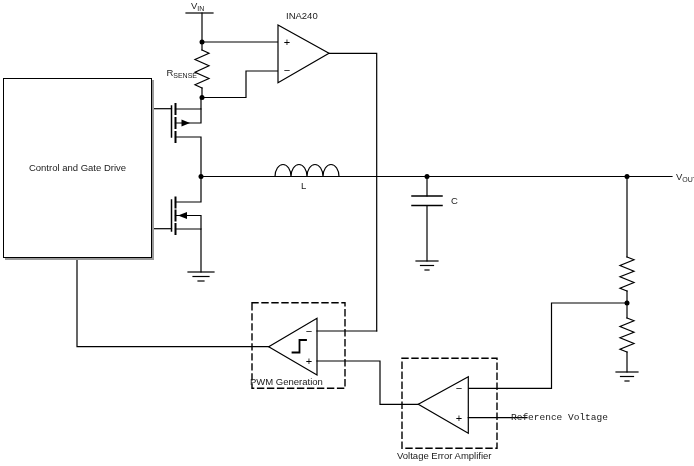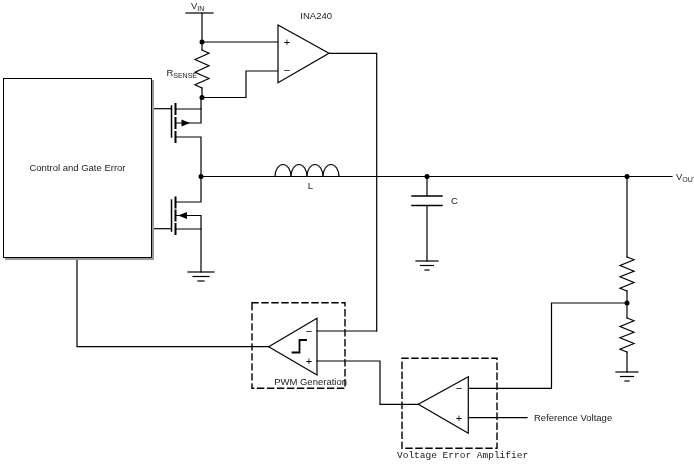--- a/index.html
+++ b/index.html
@@ -18,21 +18,21 @@
     position: absolute;
     font-size: 9.5px;
     line-height: 11px;
     color: #1a1a1a;
     white-space: nowrap;
   }
   .sub {
     font-size: 7px;
     vertical-align: -2px;
   }
-  .center { text-align: right; }
+  .center { text-align: left; }
   .right { text-align: right; }
   .sign {
     position: absolute;
     font-size: 11px;
     line-height: 12px;
     width: 12px;
     text-align: center;
     color: #000000;
   }
   .ctrl-box {
@@ -151,39 +151,39 @@
         <circle cx="202" cy="97.5" r="2.5"></circle>
         <circle cx="201" cy="176.5" r="2.5"></circle>
         <circle cx="427" cy="176.5" r="2.5"></circle>
         <circle cx="627" cy="176.5" r="2.5"></circle>
         <circle cx="627" cy="303" r="2.5"></circle>
       </g>
     </g>
   </svg>
 
   <div class="ctrl-box"></div>
-  <div class="lbl ctrl-label">Control and Gate Error</div>
+  <div class="lbl ctrl-label">Control and Gate Drive</div>
 
   <div class="lbl" style="left:191px; top:0px;"><span>V</span><span class="sub">IN</span></div>
 
   <div class="lbl center" style="left:286px; top:10px; width:46px;">INA240</div>
 
   <div class="lbl right" style="left:160px; top:67px; width:37px;"><span>R</span><span class="sub">SENSE</span></div>
 
   <div class="lbl center" style="left:301px; top:180px; width:12px;">L</div>
 
   <div class="lbl" style="left:451px; top:195px;">C</div>
 
   <div class="lbl" style="left:676px; top:171px;"><span>V</span><span class="sub">OUT</span></div>
 
   <div class="lbl center" style="left:250px; top:376px; width:97px;">PWM Generation</div>
 
-  <div class="lbl center" style="left:397px; top:450px; width:103px;font-family:Liberation Mono, monospace;">Voltage Error Amplifier</div>
+  <div class="lbl center" style="left:397px; top:450px; width:103px;">Voltage Error Amplifier</div>
 
-  <div class="lbl" style="left:534px; top:412px;">Reference Voltage</div>
+  <div class="lbl" style="left:511px; top:412px;font-family:Liberation Mono, monospace;">Reference Voltage</div>
 
   <div class="sign" style="left:281px; top:36px;">+</div>
   <div class="sign" style="left:281px; top:64px;">−</div>
   <div class="sign" style="left:303px; top:325px;">−</div>
   <div class="sign" style="left:303px; top:355px;">+</div>
   <div class="sign" style="left:453px; top:382px;">−</div>
   <div class="sign" style="left:453px; top:412px;">+</div>
 
 </div>
 

